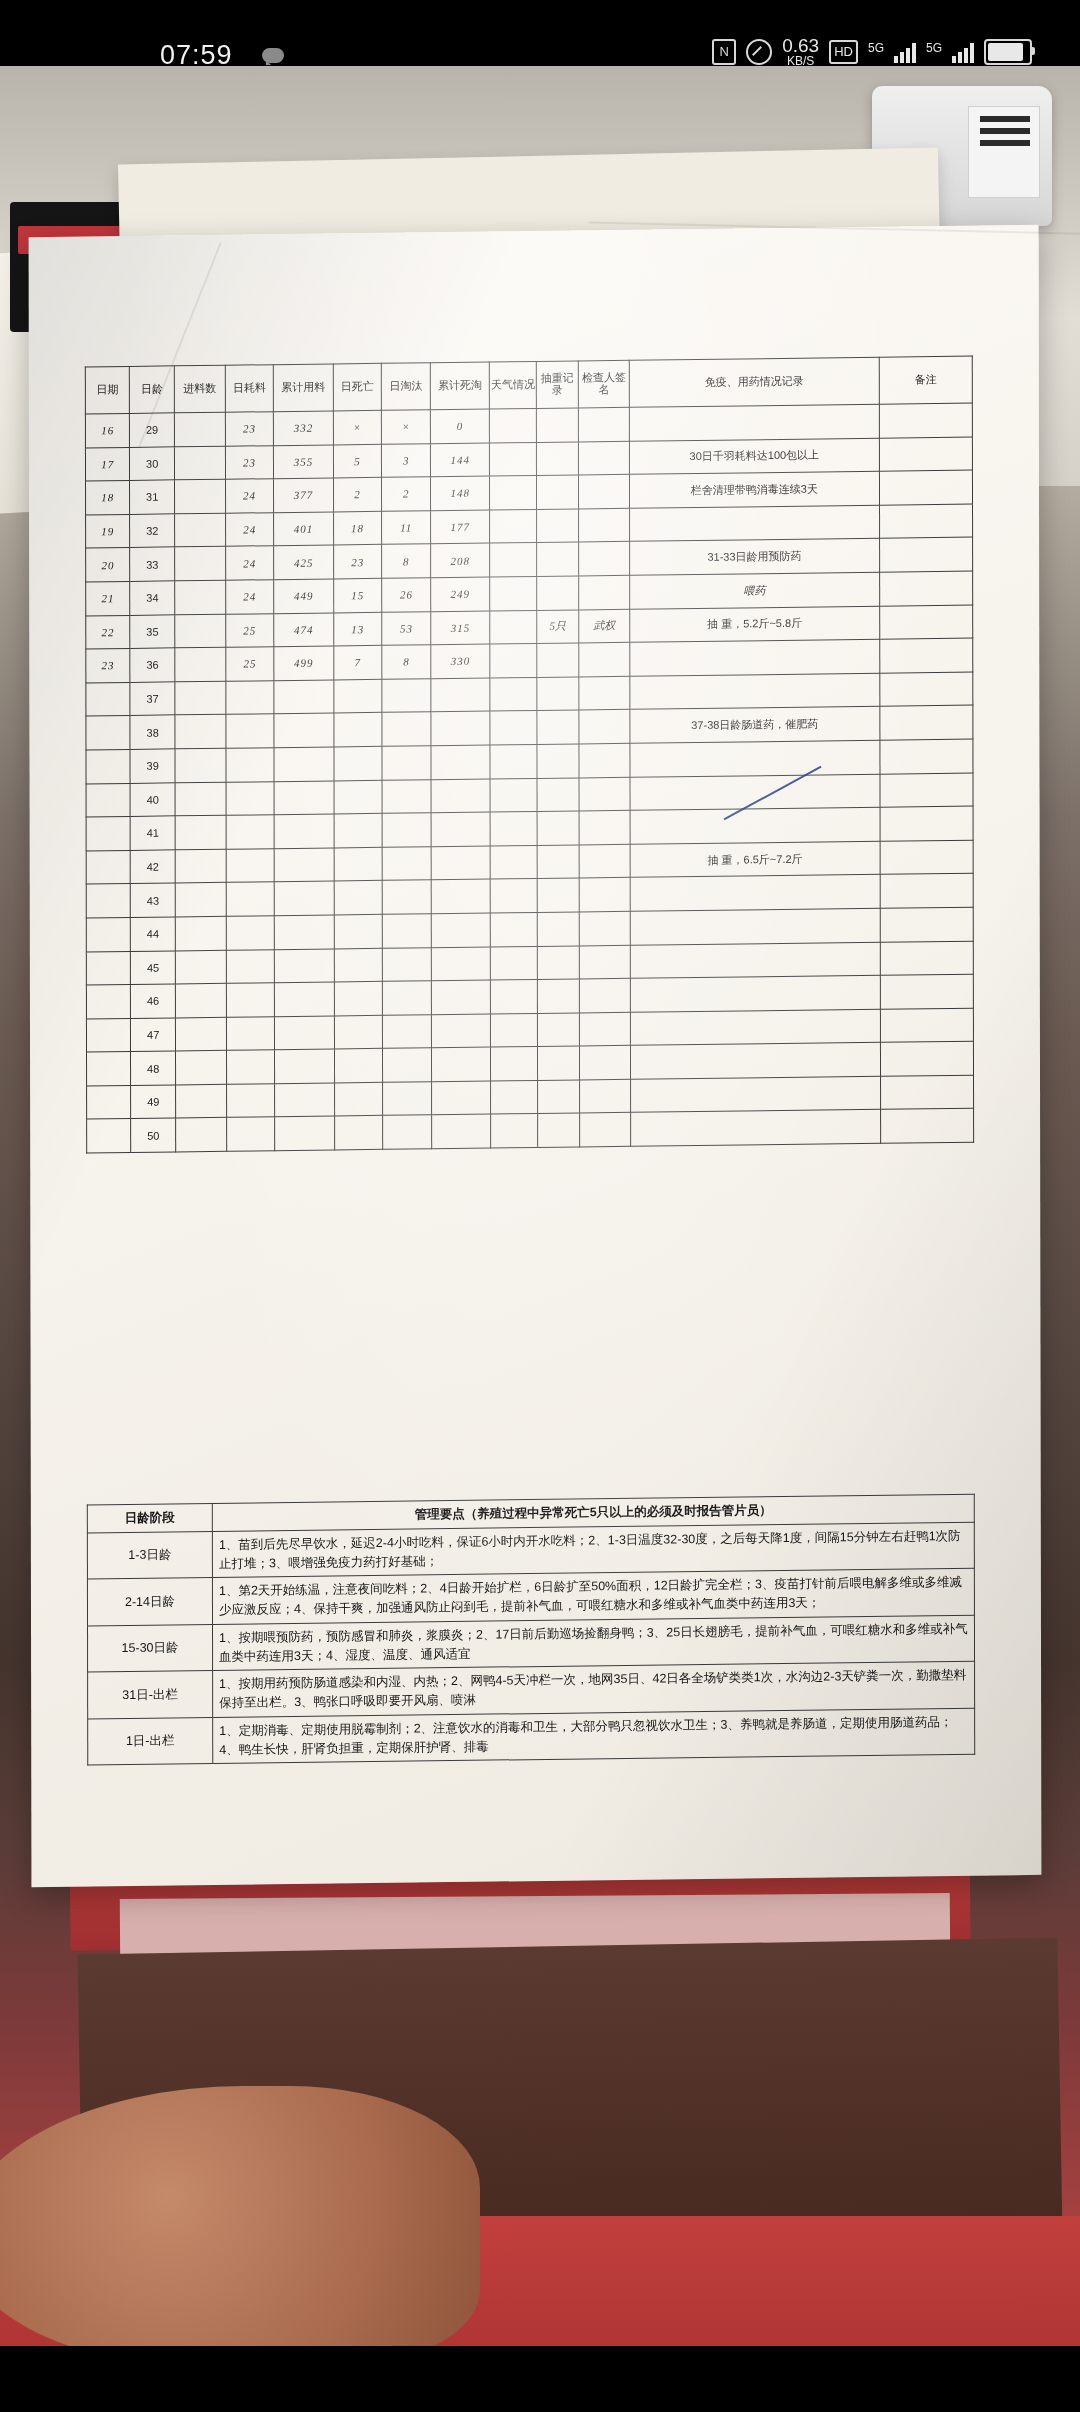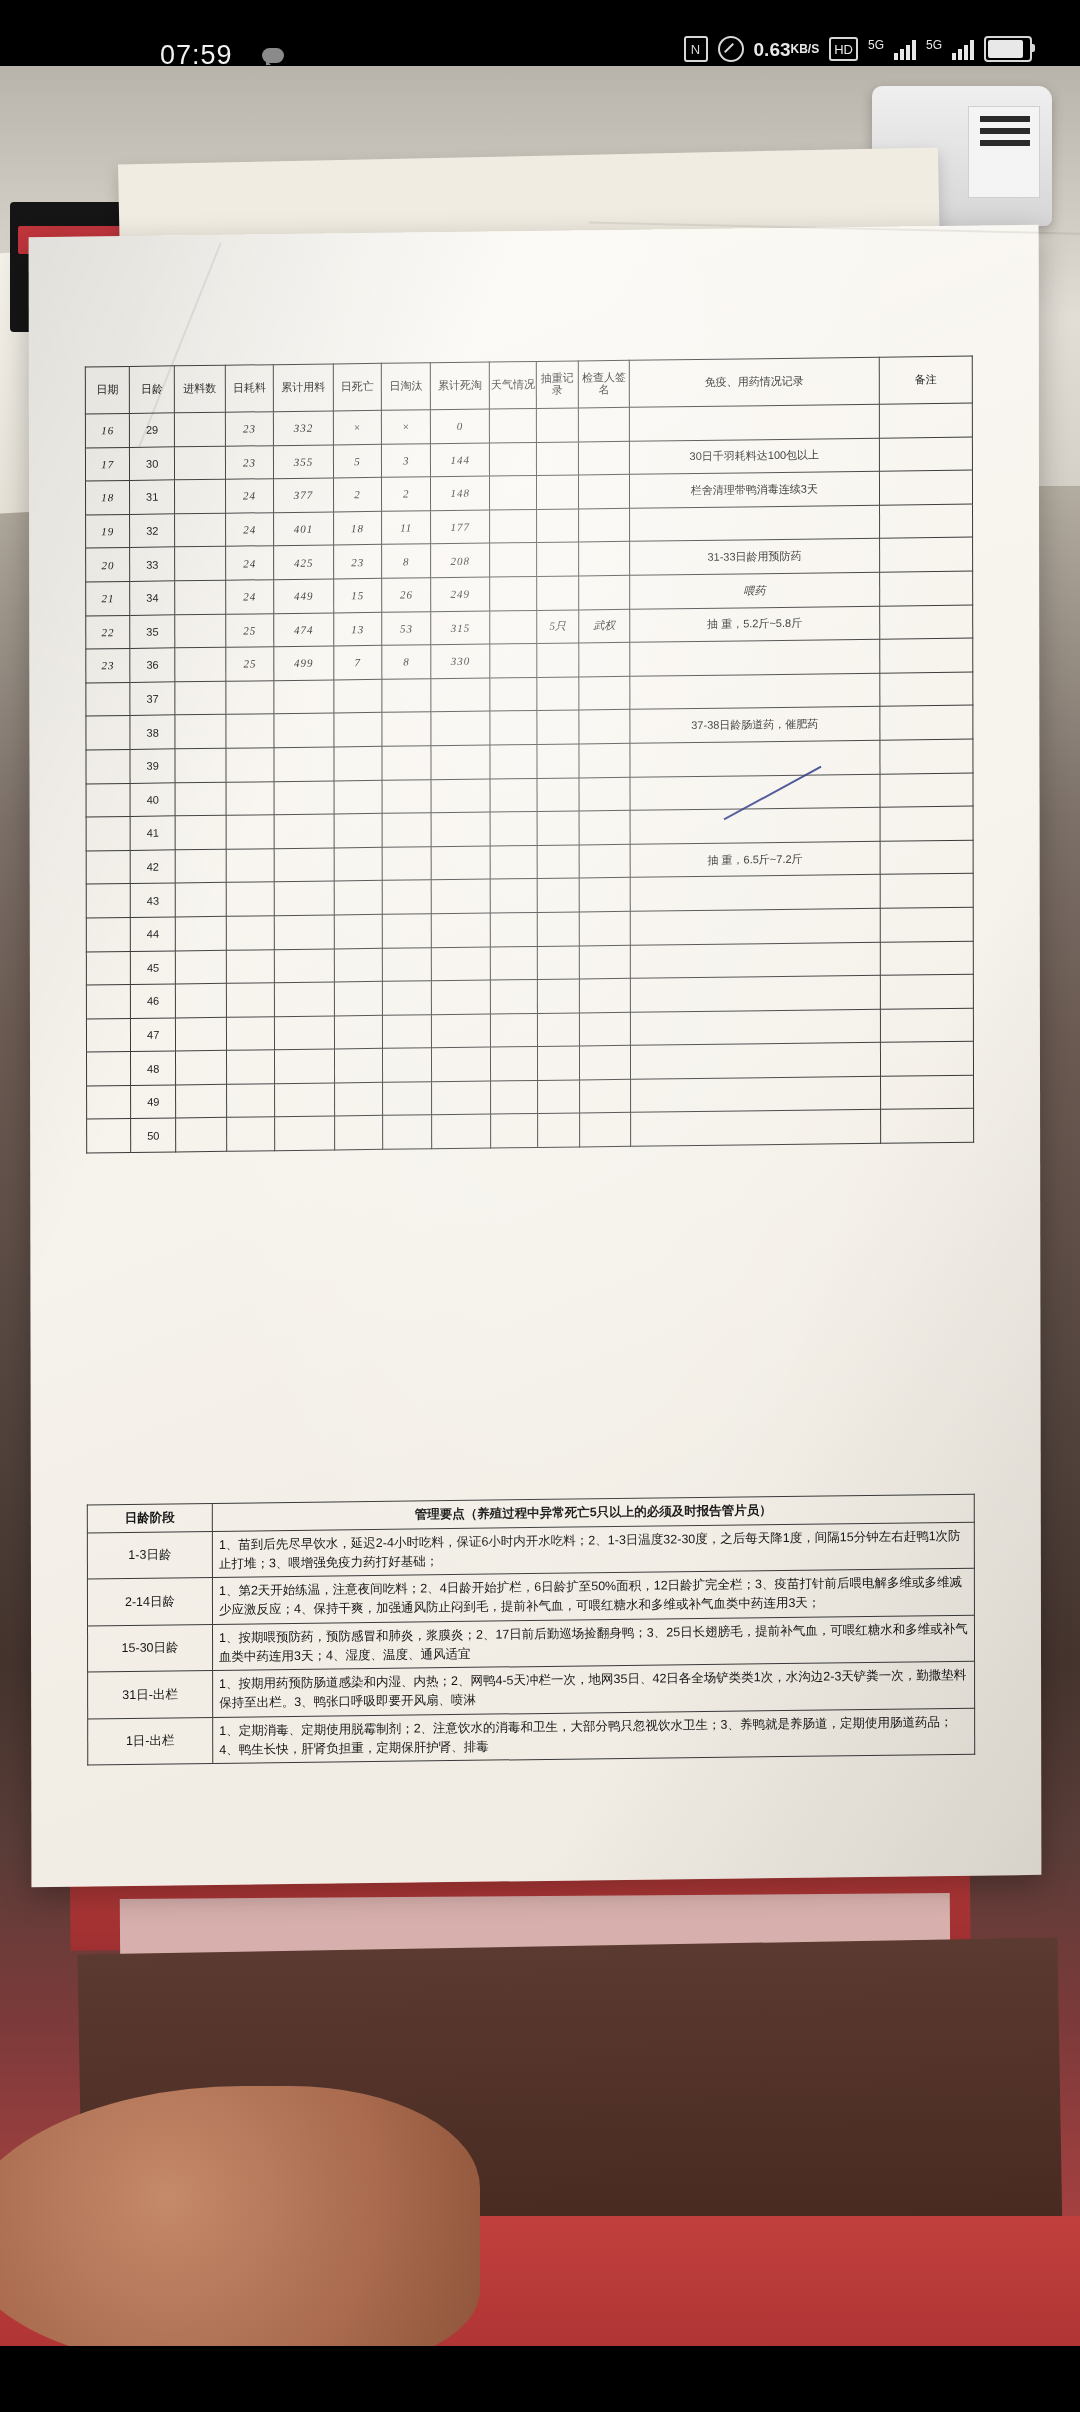--- a/index.html
+++ b/index.html
@@ -8,21 +8,21 @@
 
   
   .statusbar{position:absolute;left:0;top:0;width:1080px;height:100px;background:#000;color:#fff;}
   .sb-time{position:absolute;left:160px;top:40px;font-size:27px;letter-spacing:1px;color:#f2f2f2;text-align:right;}
   .sb-bubble{position:absolute;left:262px;top:48px;width:22px;height:15px;background:#8a8a8a;border-radius:8px;}
   .sb-bubble:after{content:"";position:absolute;left:4px;top:12px;width:0;height:0;border-left:5px solid #8a8a8a;border-top:5px solid transparent;border-bottom:0;}
   .sb-right{position:absolute;right:48px;top:36px;display:flex;align-items:center;gap:10px;color:#e8e8e8;font-size:16px;}
   .nfc{width:20px;height:22px;border:2px solid #d8d8d8;border-radius:3px;display:flex;align-items:center;justify-content:center;font-size:13px;color:#d8d8d8;}
   .mute{width:22px;height:22px;border:2px solid #d8d8d8;border-radius:50%;position:relative;}
   .mute:before{content:"";position:absolute;left:3px;top:9px;width:12px;height:2px;background:#d8d8d8;transform:rotate(-45deg);}
-  .kb{display:flex;flex-direction:row;align-items:center;line-height:1;font-weight:bold;}
+  .kb{display:flex;flex-direction:column;align-items:center;line-height:1;}
   .kb .v{font-size:19px;}
   .kb .u{font-size:12px;letter-spacing:0;}
   .hd{border:2px solid #d8d8d8;border-radius:3px;font-size:13px;padding:0 3px;height:20px;display:flex;align-items:center;}
   .sig{display:flex;align-items:flex-end;gap:2px;height:22px;}
   .sig i{display:block;width:4px;background:#e8e8e8;}
   .sig i:nth-child(1){height:7px;}
   .sig i:nth-child(2){height:11px;}
   .sig i:nth-child(3){height:15px;}
   .sig i:nth-child(4){height:20px;}
   .g5{font-size:12px;position:relative;top:-4px;}

